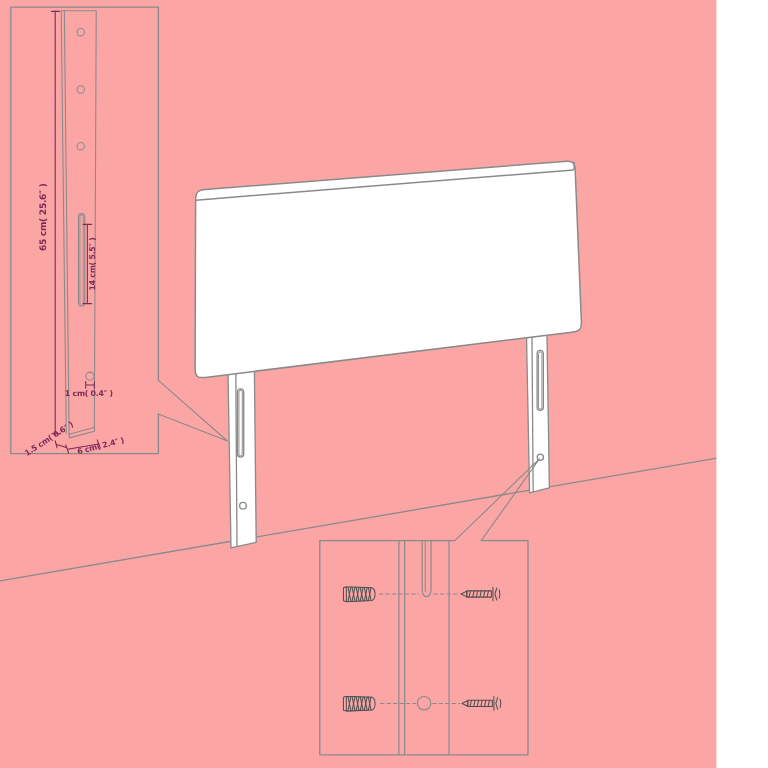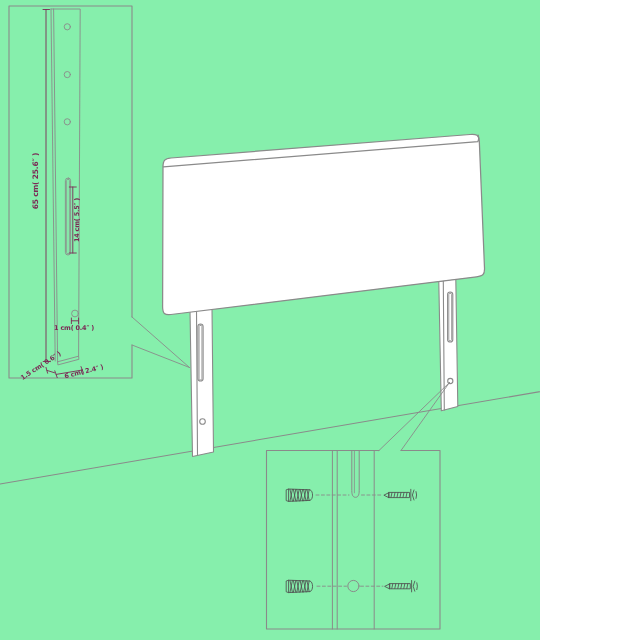--- a/index.html
+++ b/index.html
@@ -1,19 +1,19 @@
 <!DOCTYPE html>
 <html><head>
 <meta charset="utf-8">
 <style>
   html,body{margin:0;padding:0;background:#ffffff;}
   .canvas{
     position:relative;
-    width:540px;height:640px;
-    background:#86efac;
+    width:597px;height:640px;
+    background:#fca5a5;
     overflow:hidden;
     font-family:"DejaVu Sans", sans-serif;
   }
   .canvas svg{position:absolute;left:0;top:0;}
   .dim-label{
     position:absolute;
     font-family:"DejaVu Sans", sans-serif;
     font-weight:700;
     font-size:6.5px;
     line-height:1;

